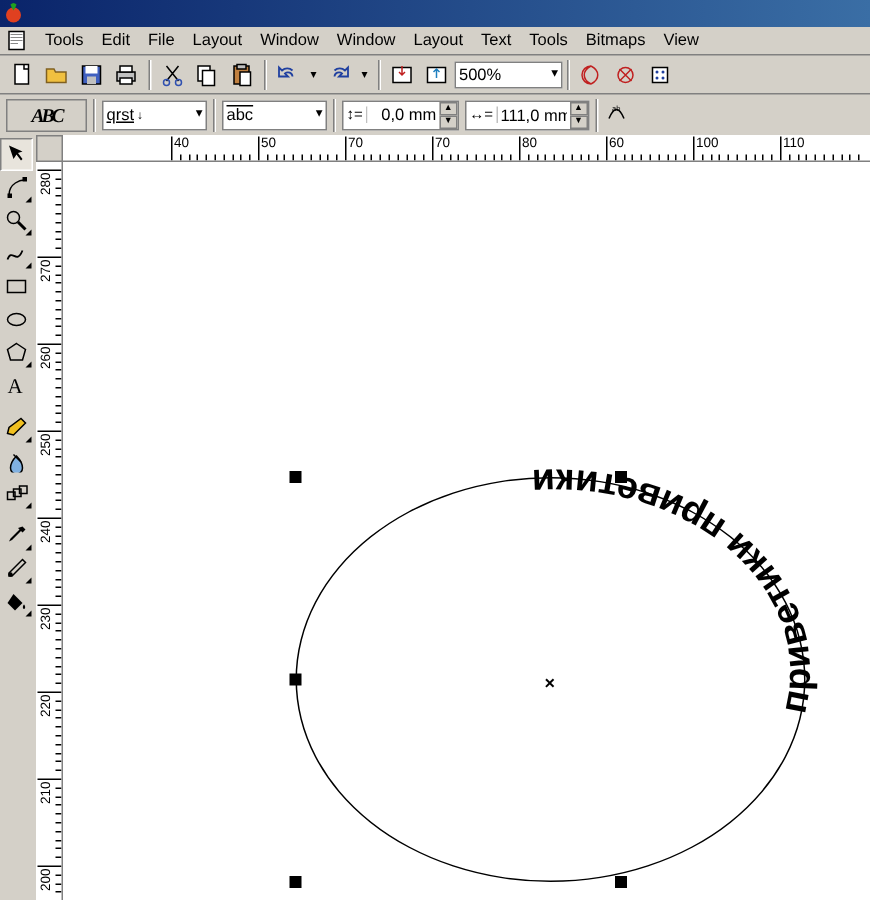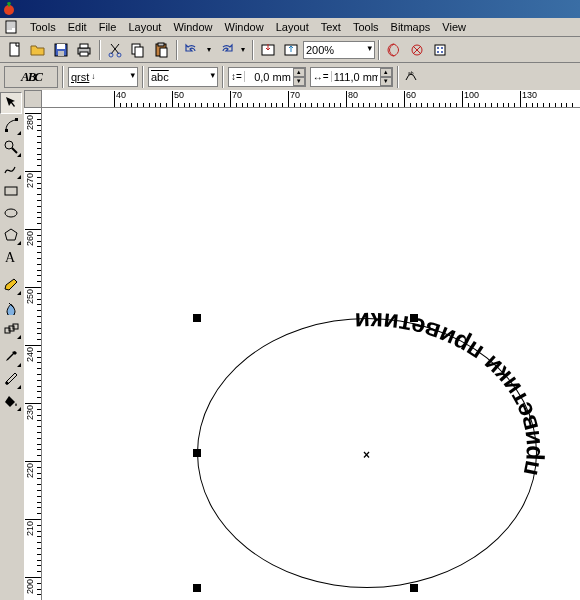--- a/index.html
+++ b/index.html
@@ -158,21 +158,21 @@
         <path d="M8 2v6m-2-2l2 2 2-2" stroke="#c02020" fill="none"></path>
       </svg>
     </span>
   <span class="tbtn">
       <svg class="ic" viewBox="0 0 16 16">
         <rect x="2" y="3" width="12" height="10" fill="#fff" stroke="#000"></rect>
         <path d="M8 10V4m-2 2l2-2 2 2" stroke="#2080c0" fill="none"></path>
       </svg>
     </span>
   <span class="zoom-combo">
-      <span>200%</span>
+      <span>500%</span>
     </span>
   <span class="sep"></span>
   <span class="tbtn">
       <svg class="ic" viewBox="0 0 16 16">
         <path d="M8 2a6 6 0 100 12M8 2c-6 3-6 9 0 12M8 2c6 3 6 9 0 12" fill="none" stroke="#c02020"></path>
       </svg>
     </span>
   <span class="tbtn">
       <svg class="ic" viewBox="0 0 16 16">
         <circle cx="8" cy="8" r="5" fill="none" stroke="#c02020"></circle>
@@ -396,21 +396,21 @@
         <div class="tick minor" style="left: 425.8px;"></div>
         <div class="tick minor" style="left: 431.6px;"></div>
         <div class="tick minor" style="left: 437.4px;"></div>
         <div class="tick minor" style="left: 443.2px;"></div>
         <div class="tick minor" style="left: 449px;"></div>
         <div class="tick minor" style="left: 454.8px;"></div>
         <div class="tick minor" style="left: 460.6px;"></div>
         <div class="tick minor" style="left: 466.4px;"></div>
         <div class="tick minor" style="left: 472.2px;"></div>
         <div class="tick major" style="left: 478px;"></div>
-        <div class="num" style="left: 478px;">130</div>
+        <div class="num" style="left: 478px;">110</div>
         <div class="tick minor" style="left: 483.8px;"></div>
         <div class="tick minor" style="left: 489.6px;"></div>
         <div class="tick minor" style="left: 495.4px;"></div>
         <div class="tick minor" style="left: 501.2px;"></div>
         <div class="tick minor" style="left: 507px;"></div>
         <div class="tick minor" style="left: 512.8px;"></div>
         <div class="tick minor" style="left: 518.6px;"></div>
         <div class="tick minor" style="left: 524.4px;"></div>
         <div class="tick minor" style="left: 530.2px;"></div>
       </div>

